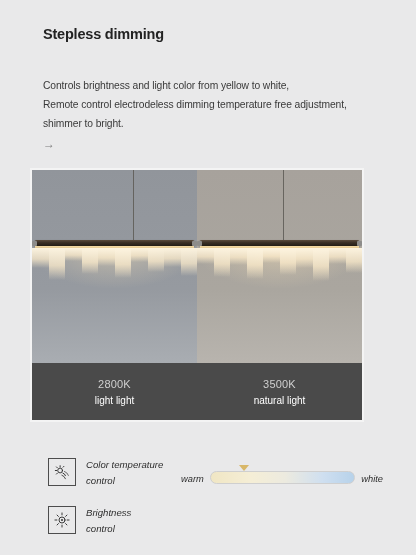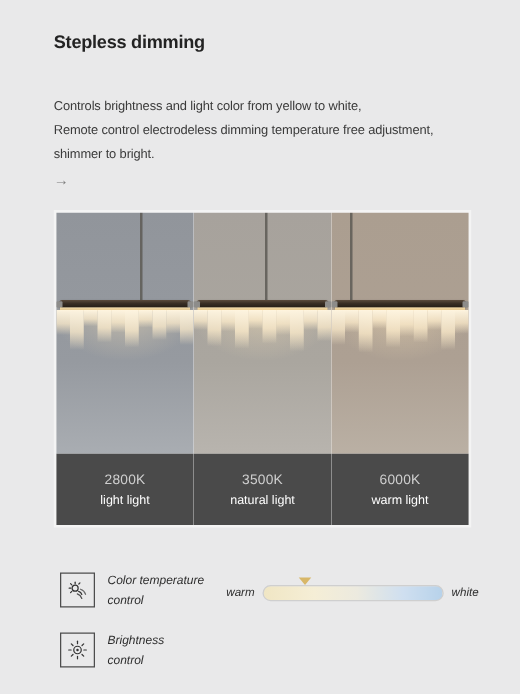--- a/index.html
+++ b/index.html
@@ -44,21 +44,21 @@
     left: 43px;
     top: 138px;
     font-size: 12px;
     color: #7e7e7e;
     line-height: 1;
   }
 
   
   .gallery {
     position: absolute;
-    left: 43px;
+    left: 30px;
     top: 168px;
     width: 334px;
     height: 254px;
     display: flex;
     gap: 0;
     background: #f4f4f4;
     padding: 2px;
     box-sizing: border-box;
   }
   .panel {
@@ -201,21 +201,21 @@
   }
   .ctrl-label span { display: block; }
 
   .slider-area {
     position: absolute;
     left: 138px;
     top: 12px;
     right: 0;
     height: 20px;
     display: flex;
-    align-items: center;
+    align-items: flex-end;
     gap: 6px;
   }
   .slider-end {
     font-size: 9.3px;
     color: #2e2e2e;
     white-space: nowrap;
   }
   .track {
     position: relative;
     flex: 1 1 auto;
@@ -308,49 +308,20 @@
             <i style="height:25px"></i>
         </div>
       </div>
     </div>
     <div class="panel-caption">
       <div class="cap-kelvin">3500K</div>
       <div class="cap-name">natural light</div>
     </div>
   </div>
 
-  <div class="panel p3">
-    <div class="panel-scene">
-      <div class="cord"></div>
-      <div class="glow-wrap">
-        <div class="halo"></div>
-        <div class="fixture-bar">
-          <span class="cap left"></span>
-          <span class="cap right"></span>
-        </div>
-        <div class="emitter"></div>
-        <div class="steps">
-          <i style="height:28px"></i>
-            <i style="height:18px"></i>
-            <i style="height:34px"></i>
-            <i style="height:15px"></i>
-            <i style="height:30px"></i>
-            <i style="height:21px"></i>
-            <i style="height:26px"></i>
-            <i style="height:16px"></i>
-            <i style="height:32px"></i>
-            <i style="height:19px"></i>
-        </div>
-      </div>
-    </div>
-    <div class="panel-caption">
-      <div class="cap-kelvin">6000K</div>
-      <div class="cap-name">warm light</div>
-    </div>
-  </div>
 
 </div>
 
 <div class="controls">
 
   <div class="ctrl-row">
     <div class="ctrl-icon">
       <svg width="18" height="18" viewBox="0 0 24 24" fill="none" stroke="#333" stroke-width="1.3" stroke-linecap="round">
         <circle cx="9.5" cy="10" r="3.2"></circle>
         <line x1="9.5" y1="3.6" x2="9.5" y2="5.4"></line>

